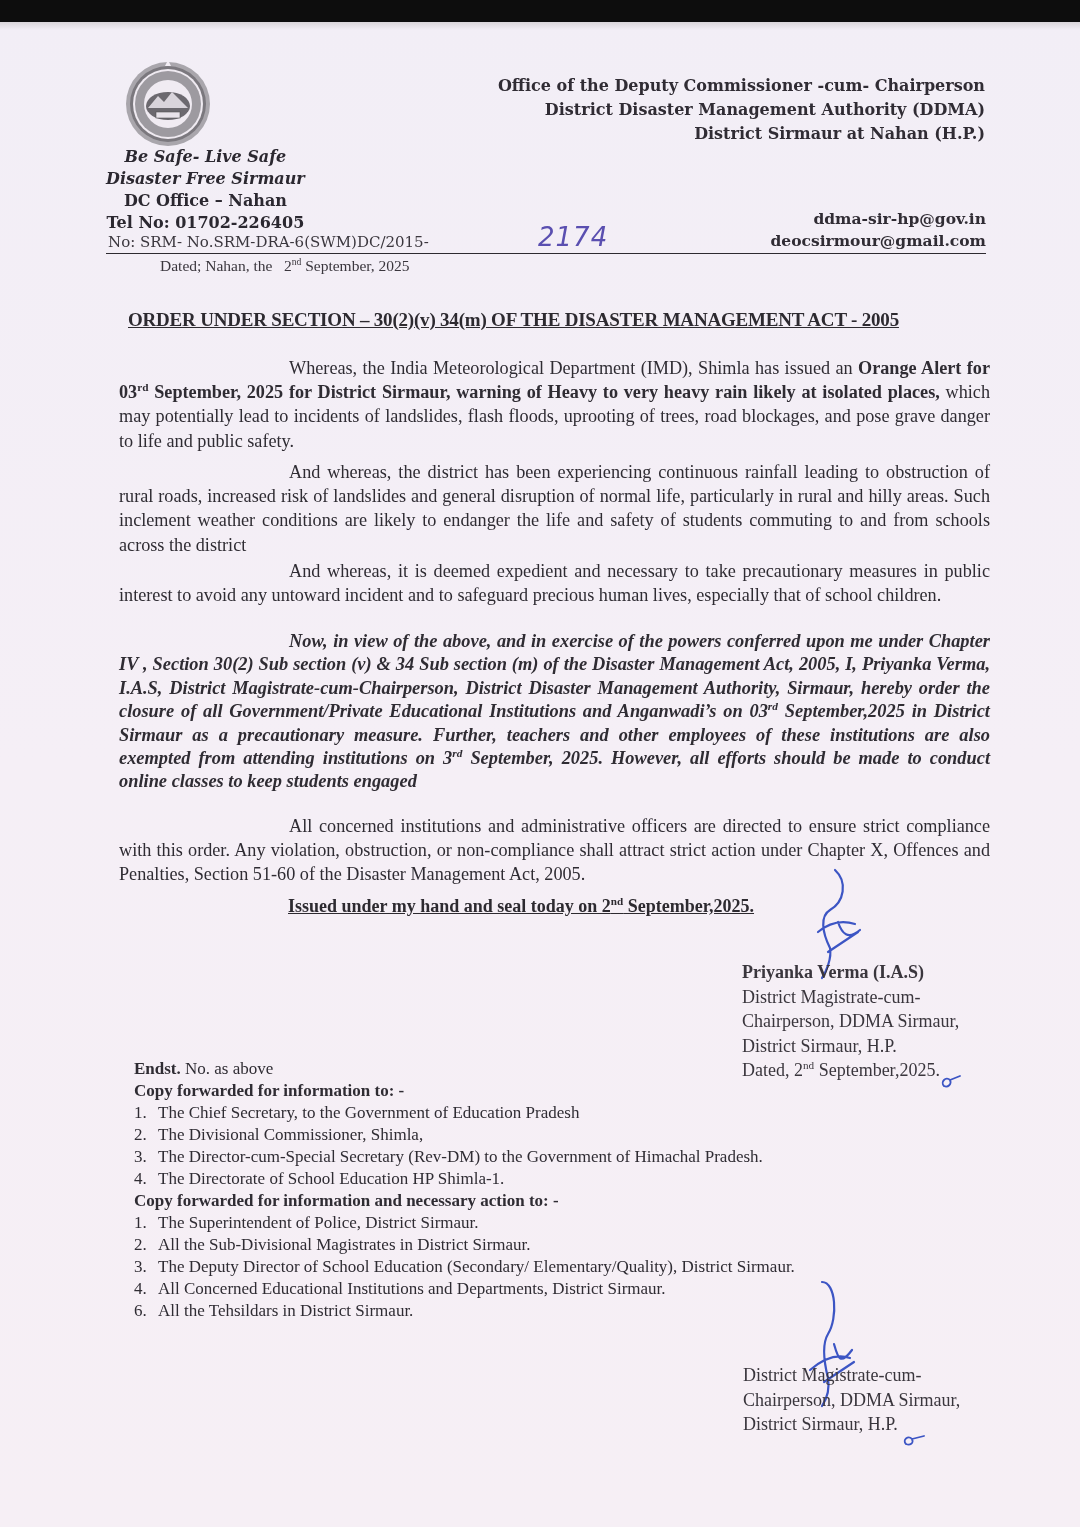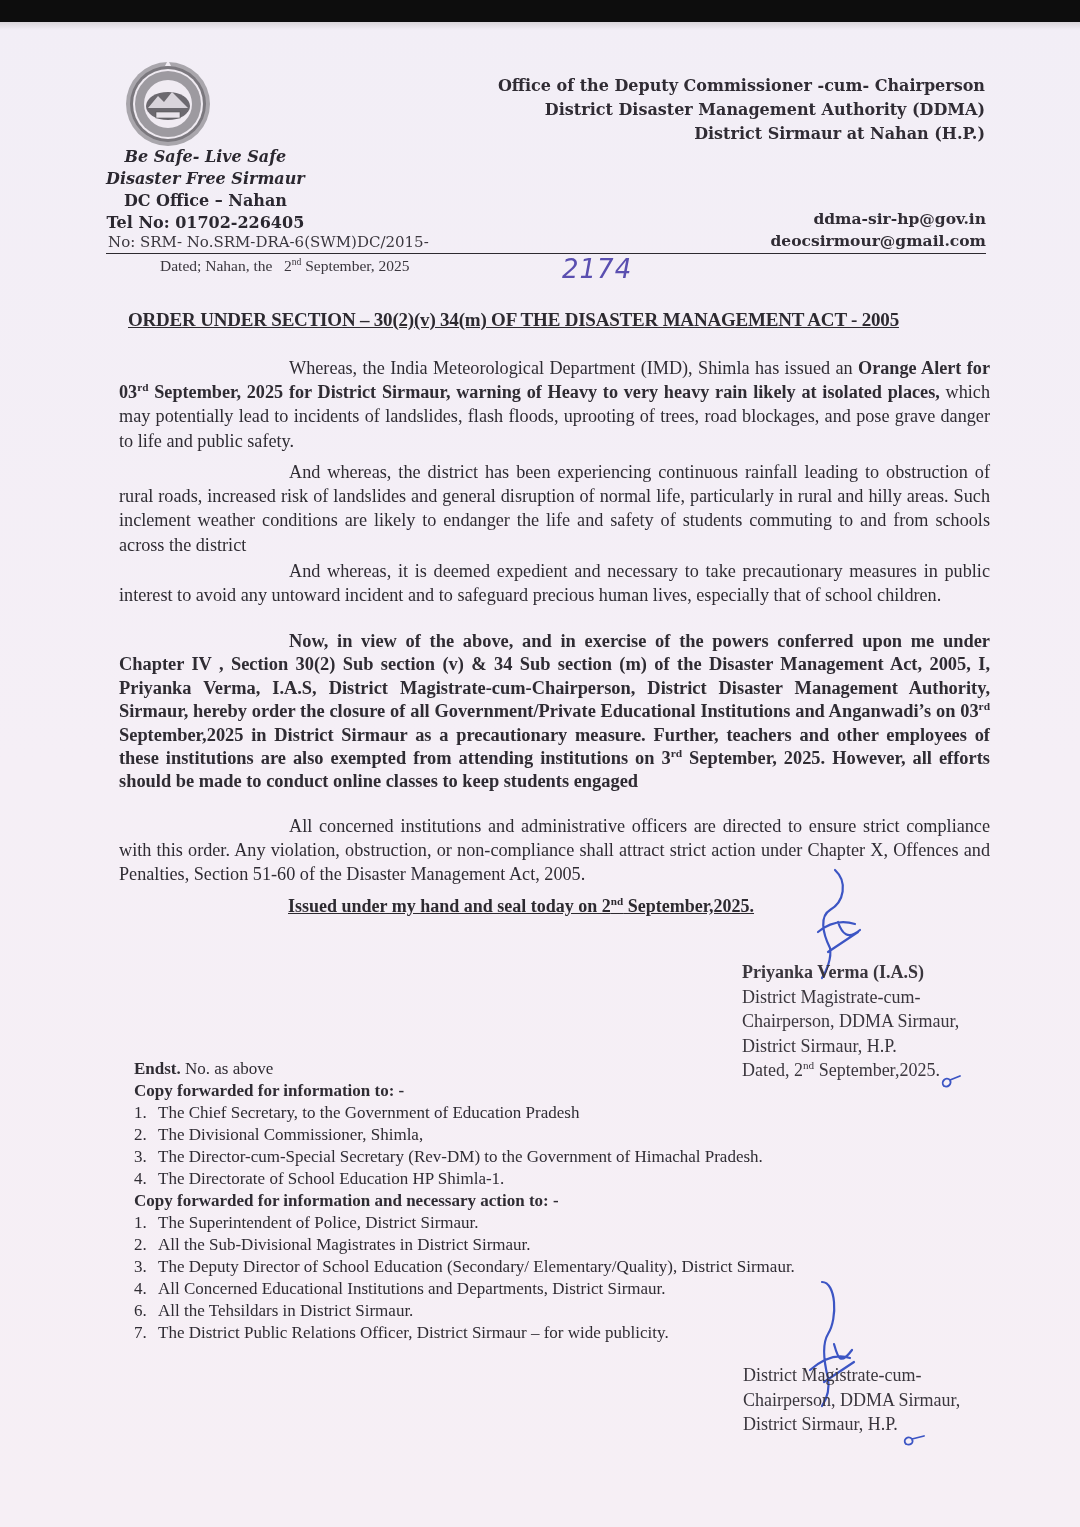--- a/index.html
+++ b/index.html
@@ -42,23 +42,23 @@
 
     .ref-row {
       position: absolute; left: 106px; top: 230px; width: 880px; height: 24px;
       border-bottom: 1.5px solid #2d2a30;
     }
     .ref-no {
       position: absolute; left: 2px; top: 3px;
       font-family: "DejaVu Serif", serif; font-size: 15px; color: #3a363d;
     }
     .handwritten-no {
-      position: absolute; left: 456px; top: -8px;
+      position: absolute; left: 432px; top: -8px;
       font-family: "DejaVu Sans", sans-serif; font-size: 26px; color: #5a4fb0;
-      letter-spacing: 1px; font-style: italic; margin-top: 32px;
+      letter-spacing: 1px; font-style: italic;
     }
     .emails {
       position: absolute; right: 94px; top: 208px; text-align: right;
       font-family: "DejaVu Serif", serif; font-weight: bold;
       font-size: 15.5px; line-height: 22px; color: #302c34;
     }
     .dated {
       position: absolute; left: 124px; top: 257px;
       font-family: Liberation Serif, serif; font-size: 15.5px; color: #3a363d; margin-left: 36px;
     }
@@ -70,21 +70,21 @@
       letter-spacing: -0.2px; color: #2d2a30;
     }
 
     .body-text {
       position: absolute; left: 119px; width: 871px;
       font-size: 18.2px; line-height: 24.2px; text-align: justify;
       color: #2f2c33;
     }
     .indent { text-indent: 170px; }
     .bold { font-weight: bold; }
-    .ital { font-weight: bold; }
+    .ital { font-style: italic; font-weight: bold; }
 
     .issued {
       position: absolute; left: 288px; top: 896px;
       font-weight: bold; font-size: 18px; text-decoration: underline; color: #2d2a30;
     }
 
     .sign-block {
       position: absolute; left: 742px; top: 960px;
       font-size: 18px; line-height: 24.5px; color: #3a363d;
     }
@@ -212,21 +212,20 @@
       <li><span class="num">3.</span><span>The Director-cum-Special Secretary (Rev-DM) to the Government of Himachal Pradesh.</span></li>
       <li><span class="num">4.</span><span>The Directorate of School Education HP Shimla-1.</span></li>
     </ol>
     <div class="hd">Copy forwarded for information and necessary action to: -</div>
     <ol>
       <li><span class="num">1.</span><span>The Superintendent of Police, District Sirmaur.</span></li>
       <li><span class="num">2.</span><span>All the Sub-Divisional Magistrates in District Sirmaur.</span></li>
       <li><span class="num">3.</span><span>The Deputy Director of School Education (Secondary/ Elementary/Quality), District Sirmaur.</span></li>
       <li><span class="num">4.</span><span>All Concerned Educational Institutions and Departments, District Sirmaur.</span></li>
       <li><span class="num">6.</span><span>All the Tehsildars in District Sirmaur.</span></li>
-      <li><span class="num">7.</span><span>The District Public Relations Officer, District Sirmaur – for wide publicity.</span></li>
     </ol>
   </div>
 
   <svg class="signature" style="left:800px; top:1278px;" width="60" height="130" viewBox="0 0 60 130">
     <path d="M22,4 C36,4 38,40 28,56 C22,66 24,84 28,100 C30,112 26,122 22,128 M10,92 C24,80 38,76 50,80 M34,66 C38,80 40,88 52,72 M24,104 L54,84" fill="none" stroke="#3c55c4" stroke-width="2.2" stroke-linecap="round"></path>
   </svg>
 
   <div class="sign-block2">
     <div>District Magistrate-cum-</div>
     <div>Chairperson, DDMA Sirmaur,</div>

